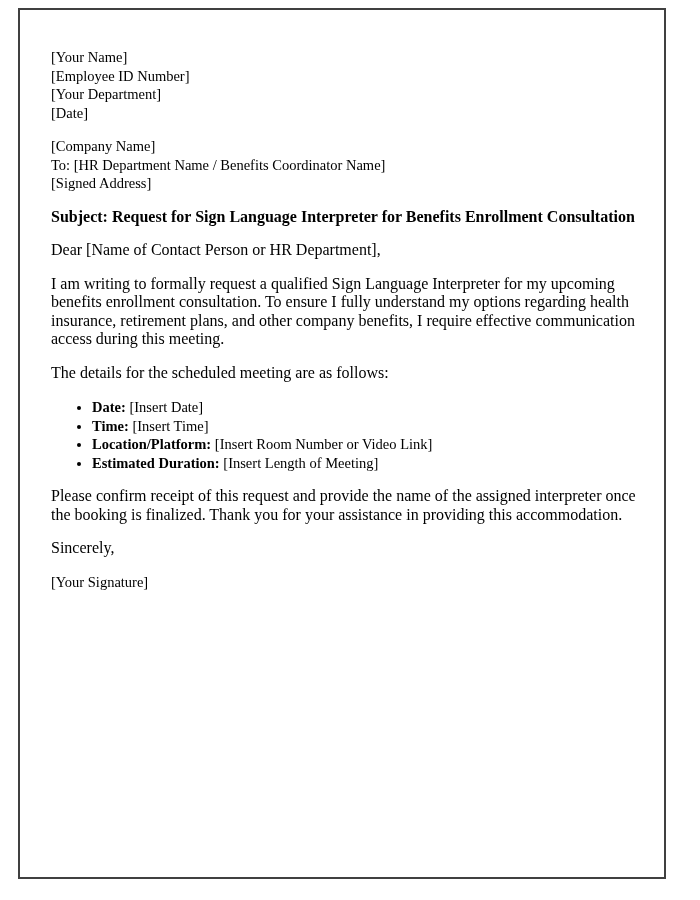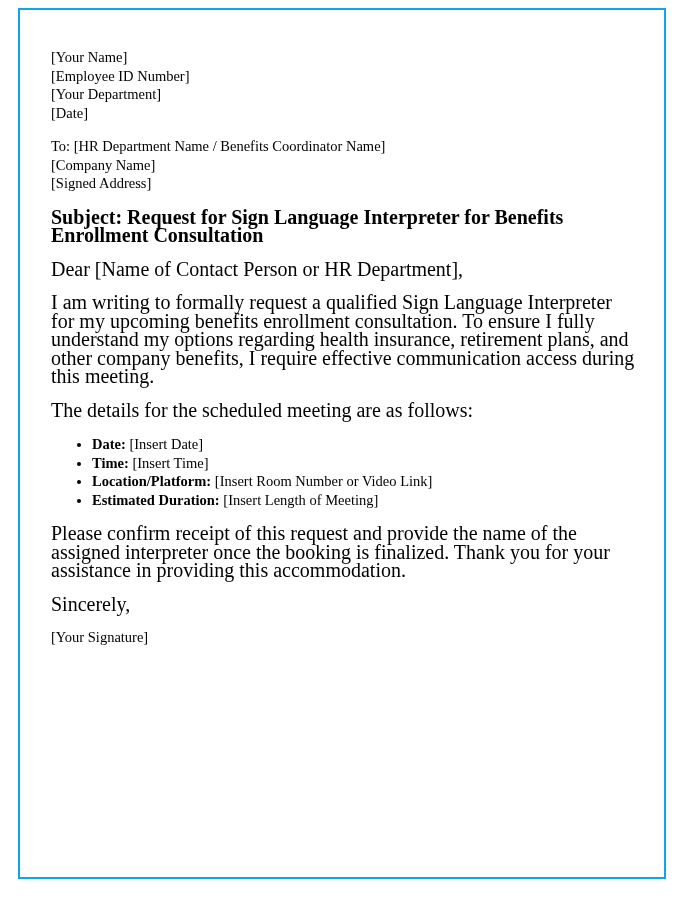--- a/index.html
+++ b/index.html
@@ -15,35 +15,35 @@
       color: #000000;
       -webkit-font-smoothing: antialiased;
     }
     .page {
       box-sizing: border-box;
       position: absolute;
       left: 18px;
       top: 8px;
       width: 648px;
       height: 871px;
-      border: 2px solid #0ea5e9;
+      border: 2px solid #404040;
       background: #ffffff;
       padding: 38px 28px 0 31px;
       overflow: hidden;
     }
     .line {
       font-size: 14.5px;
       line-height: 18.5px;
       white-space: nowrap;
     }
     .block {
       margin: 0 0 15px 0;
     }
     .para {
-      font-size: 20px;
+      font-size: 16px;
       line-height: 18.5px;
       margin: 0 0 15px 0;
       max-width: 588px;
     }
     .subject {
       font-weight: bold;
     }
     ul.bullets {
       margin: 16px 0 15px 0;
       padding: 0 0 0 41px;
@@ -65,22 +65,22 @@
 <div class="page">
 
   <div class="block">
     <div class="line">[Your Name]</div>
     <div class="line">[Employee ID Number]</div>
     <div class="line">[Your Department]</div>
     <div class="line">[Date]</div>
   </div>
 
   <div class="block">
+    <div class="line">[Company Name]</div>
     <div class="line">To: [HR Department Name / Benefits Coordinator Name]</div>
-    <div class="line">[Company Name]</div>
     <div class="line">[Signed Address]</div>
   </div>
 
   <div class="para subject">Subject: Request for Sign Language Interpreter for Benefits Enrollment Consultation</div>
 
   <div class="para">Dear [Name of Contact Person or HR Department],</div>
 
   <div class="para">I am writing to formally request a qualified Sign Language Interpreter for my upcoming benefits enrollment consultation. To ensure I fully understand my options regarding health insurance, retirement plans, and other company benefits, I require effective communication access during this meeting.</div>
 
   <div class="para">The details for the scheduled meeting are as follows:</div>

